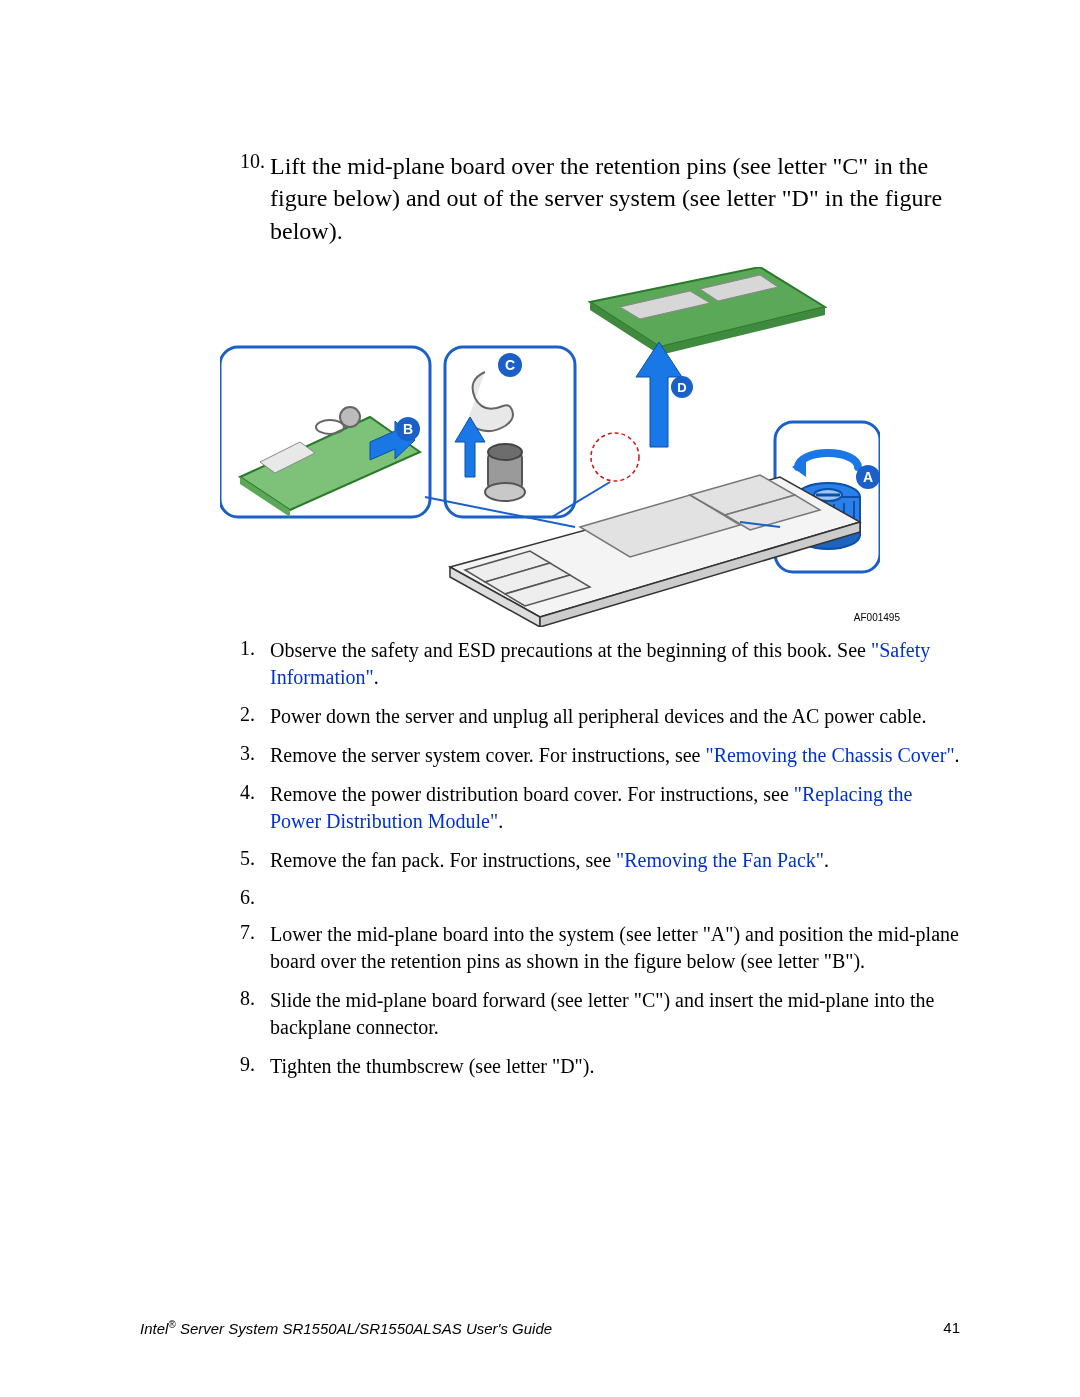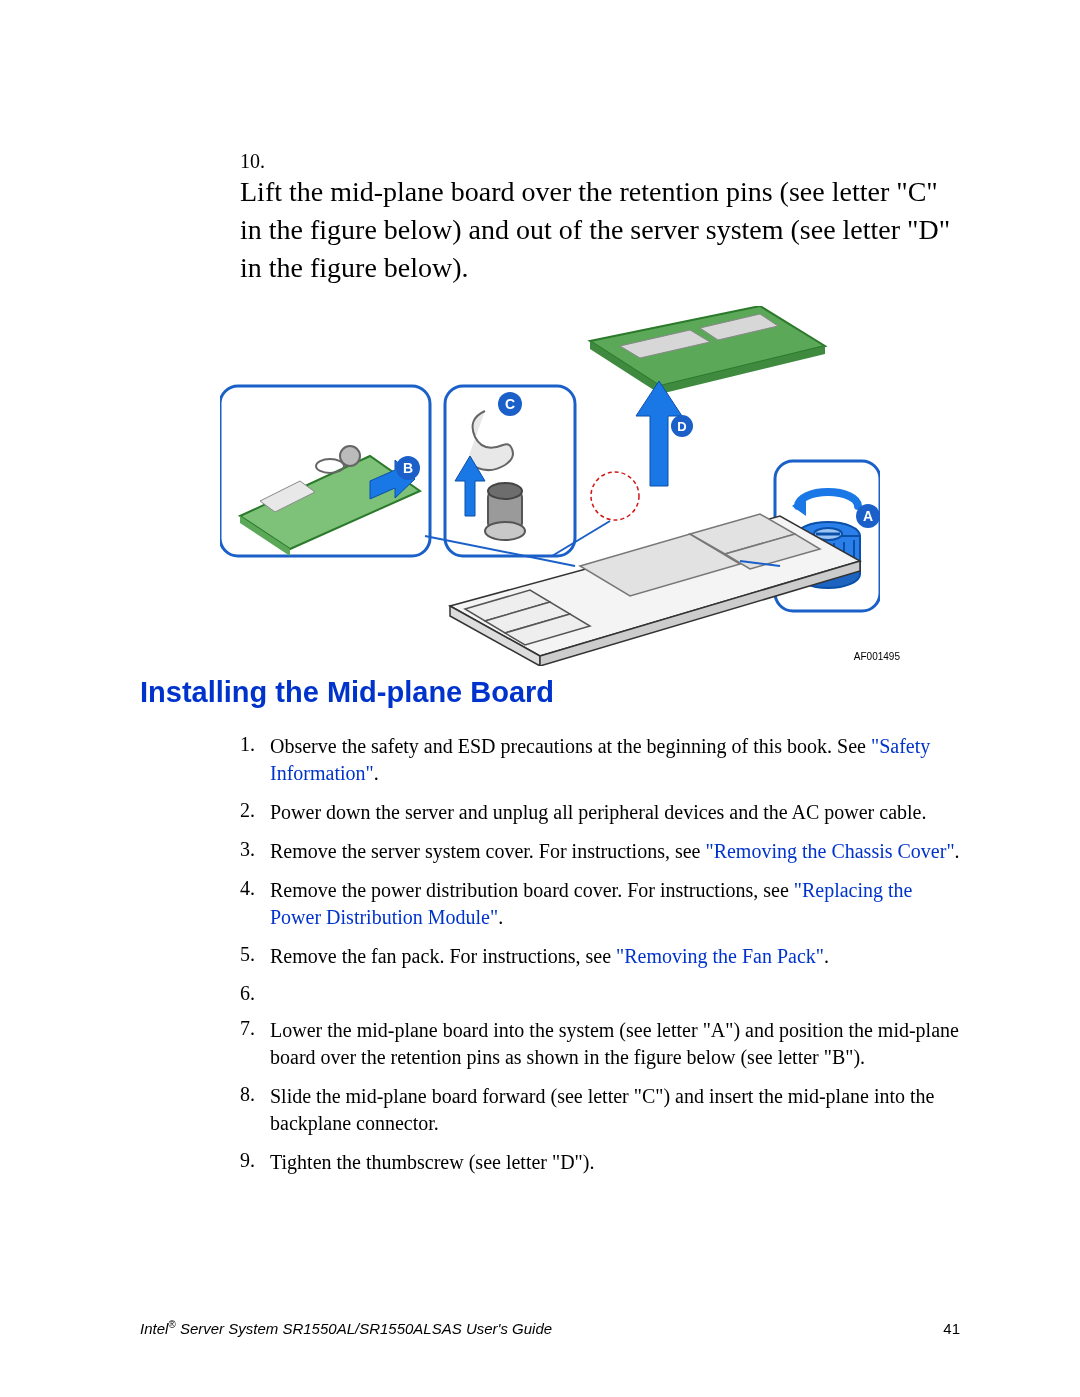--- a/index.html
+++ b/index.html
@@ -13,23 +13,23 @@
   }
   .page {
     position: absolute;
     top: 0; left: 0; right: 0; bottom: 0;
     padding: 150px 120px 60px 140px;
   }
   .step-10 {
     margin-left: 100px;
     margin-bottom: 20px;
   }
-  .step-10-row { display: flex; flex-direction: column; }
+  .step-10-row { display: flex; }
   .step-10-num { width: 30px; flex-shrink: 0; font-size: 20px; }
-  .step-10-body { font-size: 28px; line-height: 1.35; }
+  .step-10-body { font-size: 24px; line-height: 1.35; }
   .figure-container {
     width: 700px;
     margin: 20px auto 10px;
     position: relative;
   }
   .figure-svg { display: block; margin: 0 auto; }
   .figure-id {
     position: absolute;
     right: 0;
     bottom: 4px;
@@ -60,21 +60,21 @@
   .step-num { width: 30px; flex-shrink: 0; font-size: 20px; }
   .step-body { font-size: 20px; line-height: 1.35; font-family: Liberation Serif, serif; }
   .link { color: #0033cc; }
   .footer {
     position: absolute;
     left: 140px;
     right: 120px;
     bottom: 60px;
     display: flex;
     justify-content: space-between;
-    align-items: flex-end;
+    align-items: flex-start;
     font-family: Arial, Helvetica, sans-serif;
     font-size: 15px;
     font-style: italic;
     color: #000;
   }
   .footer sup { font-size: 10px; vertical-align: super; }
   .page-num { font-style: normal; }
 </style>
 </head>
 <body>
@@ -191,21 +191,20 @@
       <text x="462" y="125" text-anchor="middle" font-family="Arial" font-size="13" font-weight="bold" fill="#fff">D</text>
 
       <line x1="205" y1="230" x2="355" y2="260" stroke="#1a60c8" stroke-width="2"></line>
       <line x1="332" y1="250" x2="390" y2="215" stroke="#1a60c8" stroke-width="2"></line>
       <line x1="560" y1="260" x2="520" y2="255" stroke="#1a60c8" stroke-width="2"></line>
     </svg>
     <div class="figure-id">AF001495</div>
   </div>
 
 
-  <h2 class="section-heading">Installing the Mid-plane Board</h2>
 
   <div class="ordered-steps" id="steps-container">
       <div class="step-row">
         <div class="step-num">1.</div>
         <div class="step-body"><span>Observe the safety and ESD precautions at the beginning of this book. See </span><span class="link">"Safety Information"</span><span>.</span></div>
       </div>
       <div class="step-row">
         <div class="step-num">2.</div>
         <div class="step-body"><span>Power down the server and unplug all peripheral devices and the AC power cable.</span></div>
       </div>

